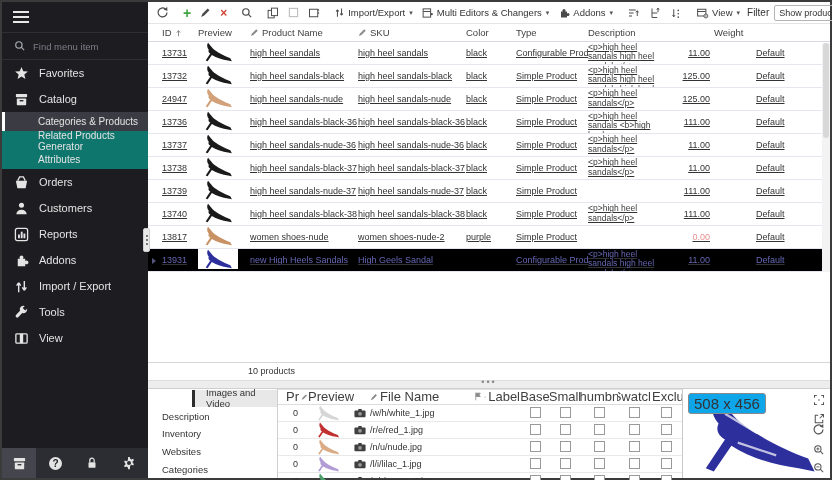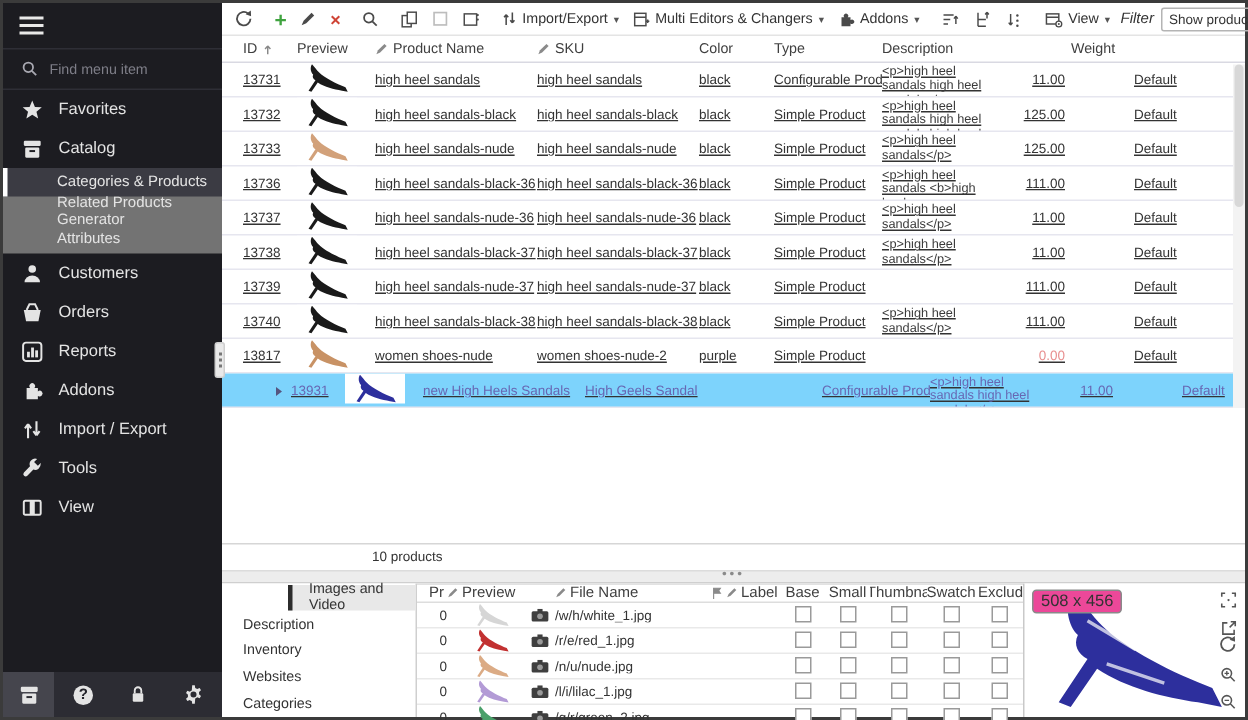--- a/index.html
+++ b/index.html
@@ -10,21 +10,21 @@
   
   .sidebar { width:146px; background:#1c1c21; color:#e4e4e4; display:flex; flex-direction:column; flex-shrink:0; }
   .burger { height:30px; display:flex; align-items:center; padding-left:11px; cursor:pointer; }
   .burger .bars { display:flex; flex-direction:column; gap:3px; }
   .burger .bars i { display:block; width:16px; height:2px; background:#e8e8e8; }
   .side-search { height:28px; display:flex; align-items:center; gap:7px; padding-left:12px; border-top:1px solid #2e2e36; border-bottom:1px solid #2e2e36; }
   .side-search input { background:transparent; border:none; outline:none; color:#cfcfcf; font-size:9.5px; width:100px; font-family:"Liberation Sans",sans-serif; }
   .side-search input::placeholder { color:#7e7e88; }
   .nav { flex:1; }
   .nav-item { height:26px; display:flex; align-items:center; gap:10px; padding-left:12px; font-size:11px; cursor:pointer; }
-  .subnav { background:#737373; }
+  .subnav { background:#0f766e; }
   .subnav-item { height:19px; display:flex; align-items:center; padding-left:36px; font-size:10px; cursor:pointer; position:relative; }
   .subnav-item.sel { background:#3b3b43; }
   .subnav-item.sel::before { content:""; position:absolute; left:0; top:0; bottom:0; width:3px; background:#fff; }
   .side-footer { height:30px; background:#2c2c33; display:flex; align-items:center; }
   .side-footer .cell { width:34px; height:30px; display:flex; align-items:center; justify-content:center; cursor:pointer; }
   .side-footer .cell.sel { background:#45454d; }
   .side-footer .spread { flex:1; display:flex; justify-content:space-evenly; align-items:center; }
   .qmark { width:13px; height:13px; border-radius:50%; background:#e4e4e4; color:#23232a; font-size:10px; font-weight:bold; display:flex; align-items:center; justify-content:center; }
 
   
@@ -40,21 +40,21 @@
   .filter-select { display:flex; align-items:center; justify-content:space-between; width:172px; height:16px; border:1px solid #b4b4b4; border-radius:2px; padding:0 4px; font-size:9px; color:#333; cursor:pointer; }
 
   
   .mhead, .mrow { display:grid; grid-template-columns:14px 36px 52px 108px 108px 50px 72px 78px 48px 42px 1fr; align-items:center; }
   .mhead { height:18px; border-bottom:1px solid #d9d9e2; color:#3f3f3f; font-size:9.5px; }
   .mhead .hc { display:flex; align-items:center; gap:3px; overflow:hidden; }
   .mrow { height:23px; border-bottom:1px solid #e6e6ef; font-size:9px; cursor:pointer;text-decoration:underline; }
   .mrow .c { overflow:hidden; white-space:nowrap; padding-right:4px; }
   .mrow .desc { white-space:normal; line-height:1.15; max-height:21px; font-size:8.5px; color:#3a3a3a; }
   .num { text-align:right; padding-right:10px; }
-  .mrow.sel { background:#7dd3fc;padding-left:32px; }
+  .mrow.sel { background:#000000; }
   .mrow.sel .c { color:#6767b3; }
   .mrow .marker { position:relative; height:100%; }
   .mrow.sel .marker::after { content:""; position:absolute; left:4px; top:9px; border-left:4px solid #55557f; border-top:3px solid transparent; border-bottom:3px solid transparent; }
   .price-red { color:#e89090 !important; }
   .prev-chip { display:inline-flex; background:#fff; padding:0 3px; }
   .grid-filler { flex:1; }
   .grid-status { height:18px; border-top:1px solid #d6d6d6; display:flex; align-items:center; padding-left:100px; font-size:9px; color:#333; }
   .vscroll { position:absolute; right:0; top:41px; width:8px; height:229px; background:#f3f3f3; }
   .vscroll .thumb { position:absolute; top:0; left:1px; width:6px; height:95px; background:#d8d8d8; border-radius:3px; }
 
@@ -68,29 +68,29 @@
   .tabs { width:130px; border-right:1px solid #cfcfcf; background:#fff; padding-top:1px; }
   .tab { height:17.7px; display:flex; align-items:center; padding-left:14px; font-size:9.5px; color:#333; cursor:pointer; position:relative; }
   .tab.sel { background:#e8e8e8;margin-left:44px; }
   .tab.sel::before { content:""; position:absolute; left:0; top:0; bottom:0; width:3px; background:#2c2c2c; }
 
   .imgpanel { width:404px; display:flex; flex-direction:column; }
   .btoolbar { height:24px; display:flex; align-items:center; gap:6px; padding:0 4px; border-bottom:1px solid #e2e2e2; white-space:nowrap; overflow:hidden; }
   .btoolbar .tbtn { font-size:9.5px; }
   .tbtn.disabled { color:#b9b9b9; }
   .bhead, .brow { display:grid; grid-template-columns:8px 22px 46px 16px 104px 10px 36px 30px 30px 38px 32px 32px; align-items:center; }
-  .bhead { height:15px; font-size:10px; color:#3f3f3f; border-bottom:1px solid #ddd; }
+  .bhead { height:15px; font-size:13px; color:#3f3f3f; border-bottom:1px solid #ddd; }
   .bhead .hc { display:flex; align-items:center; gap:2px; overflow:hidden; }
   .brow { height:18.5px; border-bottom:1px solid #e9e9e9; font-size:9px; cursor:pointer; }
   .brow .marker { position:relative; height:100%; }
   .cbwrap { display:flex; justify-content:center; }
   .cb { width:11px; height:11px; border:1px solid #9a9a9a; background:#fff; font-size:9px; line-height:9px; text-align:center; color:#444; }
 
   .photo { flex:1; border-left:1px solid #c9c9c9; position:relative; background:#fff; display:flex; align-items:center; justify-content:center; }
-  .dim-badge { position:absolute; left:5px; top:4px; border:1px solid #8a8a8a; border-radius:3px; padding:1px 5px; font-size:11px; background:#ec4899; color:#333; }
+  .dim-badge { position:absolute; left:5px; top:4px; border:1px solid #8a8a8a; border-radius:3px; padding:1px 5px; font-size:15px; background:#0ea5e9; color:#333; }
   .ph-ic { position:absolute; right:5px; cursor:pointer; }
 
   .ic { flex-shrink:0; }
   svg { display:block; }
 </style>
 </head>
 <body>
 
 <svg width="0" height="0" style="position:absolute">
   <defs>
@@ -137,31 +137,31 @@
           </div>
         <div class="subnav-item">
             <span>Related Products Generator</span>
           </div>
         <div class="subnav-item">
             <span>Attributes</span>
           </div>
       </div>
       <div class="nav-item">
         <svg class="ic" width="15" height="15" viewBox="0 0 16 16">
+            <path d="M4 6 L6 2 h4 l2 4" fill="none" stroke="#e4e4e4" stroke-width="1.4"></path>
+            <path d="M2 6 h12 l-1.6 8 h-8.8 Z" fill="#e4e4e4"></path>
+          </svg>
+        <span>Orders</span>
+      </div>
+      <div class="nav-item">
+        <svg class="ic" width="15" height="15" viewBox="0 0 16 16">
             <circle cx="8" cy="4.6" r="2.7" fill="#e4e4e4"></circle>
             <path d="M2.5 14 a5.5 4.8 0 0 1 11 0 Z" fill="#e4e4e4"></path>
           </svg>
         <span>Customers</span>
-      </div>
-      <div class="nav-item">
-        <svg class="ic" width="15" height="15" viewBox="0 0 16 16">
-            <path d="M4 6 L6 2 h4 l2 4" fill="none" stroke="#e4e4e4" stroke-width="1.4"></path>
-            <path d="M2 6 h12 l-1.6 8 h-8.8 Z" fill="#e4e4e4"></path>
-          </svg>
-        <span>Orders</span>
       </div>
       <div class="nav-item">
         <svg class="ic" width="15" height="15" viewBox="0 0 16 16">
             <rect x="1.5" y="1.5" width="13" height="13" rx="2" fill="none" stroke="#e4e4e4" stroke-width="1.4"></rect>
             <rect x="4.3" y="8" width="2" height="4" fill="#e4e4e4"></rect>
             <rect x="7.2" y="5" width="2" height="7" fill="#e4e4e4"></rect>
             <rect x="10.1" y="7" width="2" height="5" fill="#e4e4e4"></rect>
           </svg>
         <span>Reports</span>
       </div>
@@ -315,21 +315,21 @@
       <span class="tsep"></span>
       <span class="tbtn dd">
         <svg width="13" height="12" viewBox="0 0 16 16">
             <rect x="1.5" y="3" width="11" height="9" fill="none" stroke="#4a4a4a" stroke-width="1.3"></rect>
             <line x1="1.5" y1="6" x2="12.5" y2="6" stroke="#4a4a4a" stroke-width="1.3"></line>
             <circle cx="12.5" cy="12" r="2.6" fill="#fff" stroke="#4a4a4a" stroke-width="1.2"></circle>
             <circle cx="12.5" cy="12" r="0.9" fill="#4a4a4a"></circle>
           </svg>
         <span>View</span>
       </span>
-      <span style="color:#333;font-style:italic;">Filter</span>
+      <span style="color:#333;">Filter</span>
       <span class="filter-select">
         <span style="overflow:hidden;white-space:nowrap;">Show products from selected categories</span>
 
       </span>
 
     </div>
 
     <div class="mhead">
       <span class="hc"></span>
       <span class="hc">
@@ -403,21 +403,21 @@
         <span class="c">high heel sandals-black</span>
         <span class="c">black</span>
         <span class="c">Simple Product</span>
         <span class="c desc">&lt;p&gt;high heel sandals high heel sandals high heel san...</span>
         <span class="c num">125.00</span>
         <span class="c"></span>
         <span class="c">Default</span>
       </div>
       <div class="mrow">
         <span class="marker"></span>
-        <span class="c">13733</span>
+        <span class="c">24947</span>
         <span class="c"><span class="prev-chip">
               <svg width="34" height="20" viewBox="0 0 40 26" fill="#d2a17a">
                 <use href="#shoe"></use>
               </svg>
             </span></span>
         <span class="c">high heel sandals-nude</span>
         <span class="c">high heel sandals-nude</span>
         <span class="c">black</span>
         <span class="c">Simple Product</span>
         <span class="c desc">&lt;p&gt;high heel sandals&lt;/p&gt;</span>

